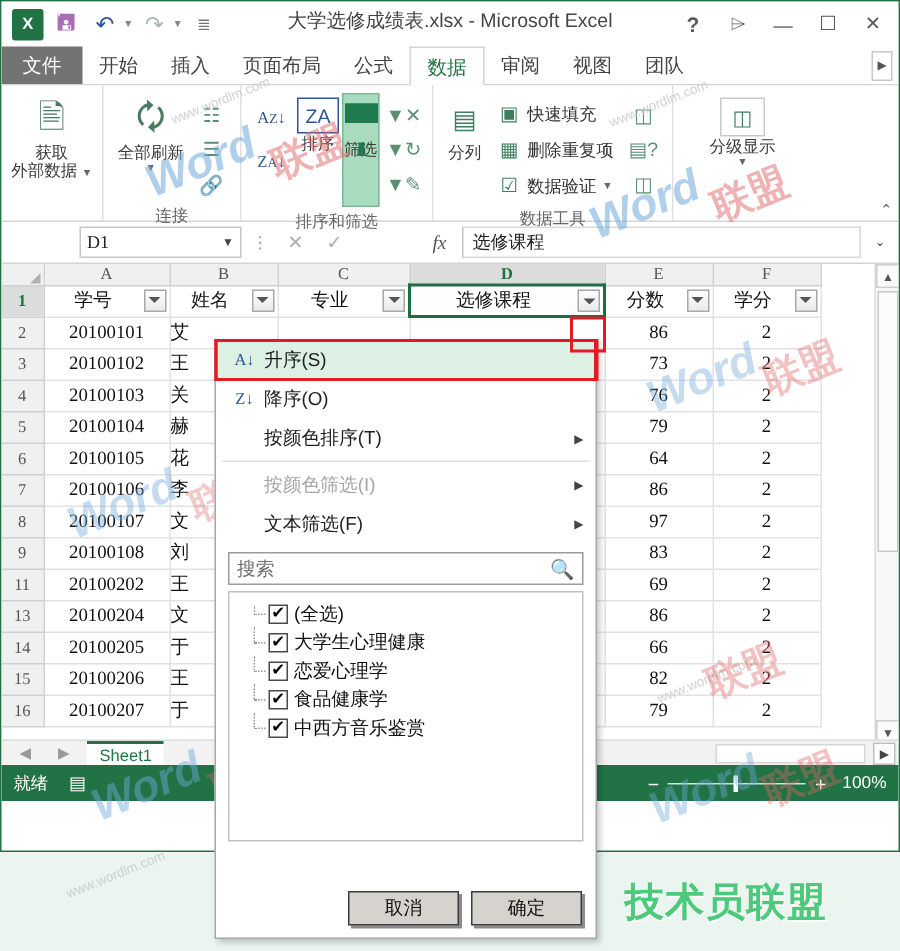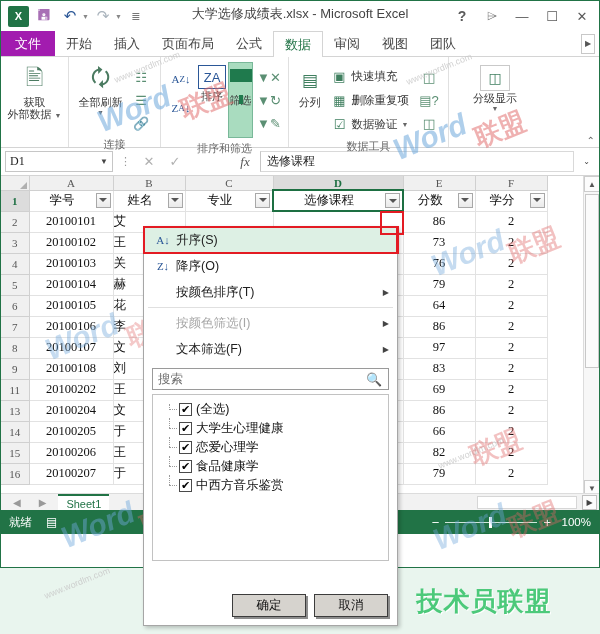--- a/index.html
+++ b/index.html
@@ -68,21 +68,21 @@
 
   
   .ribbon-tabs {
     position: relative;
     height: 26px;
     background: #ffffff;
     display: flex; align-items: stretch;
     border-bottom: 1px solid #d4d4d4;
   }
   .tab-file {
-    background: #a21caf; color: #fff;
+    background: #737373; color: #fff;
     width: 54px; display: flex; align-items: center; justify-content: center;
     font-size: 13px;
   }
   .tab {
     padding: 0 11px; display: flex; align-items: center;
     font-size: 13px; color: #444; white-space: nowrap;
   }
   .tab.active {
     color: #217346;
     background: #fff;
@@ -175,20 +175,21 @@
   
   .formula-bar {
     height: 28px; background: #fff; display: flex; align-items: center;
     border-bottom: 1px solid #d4d4d4; padding: 0 4px; gap: 4px;
   }
   .namebox {
     width: 108px; height: 21px; border: 1px solid #c6c6c6;
     display: flex; align-items: center; padding: 0 4px;
     font-size: 12px; color: #222; background: #fff;
     font-family: "Liberation Serif", serif;
+    margin-left: 48px;
   }
   .namebox .nb-caret { margin-left: auto; font-size: 8px; color: #444; }
   .fb-dots { color: #999; font-size: 11px; padding: 0 3px; letter-spacing: 0; }
   .fb-ic {
     width: 22px; height: 21px; display:flex; align-items:center;
     justify-content:center; font-size: 13px; color: #b0b0b0;
   }
   .fb-ic.fx { color: #555; font-style: italic; font-family: "Liberation Serif", serif; font-size:13px;margin-left:44px;}
   .fb-input {
     flex: 1; height: 21px; border: 1px solid #d9d9d9; border-left: 1px solid #c6c6c6;
@@ -851,22 +852,22 @@
           <span class="cbx">✔</span>
           <span class="fm-lbl">食品健康学</span>
         </div>
         <div class="fm-row">
           <span class="cbx">✔</span>
           <span class="fm-lbl">中西方音乐鉴赏</span>
         </div>
       </div>
 
     <div class="fm-buttons">
+      <div class="fm-btn">取消</div>
       <div class="fm-btn">确定</div>
-      <div class="fm-btn">取消</div>
     </div>
   </div>
 
   <div class="redbox" style="left:380px; top:211px; width:24px; height:24px"></div>
 
   <div class="redbox" style="left:143px; top:226px; width:256px; height:28px"></div>
 
   <div class="brand">
     <div class="brand-name">技术员联盟</div>
   </div>

